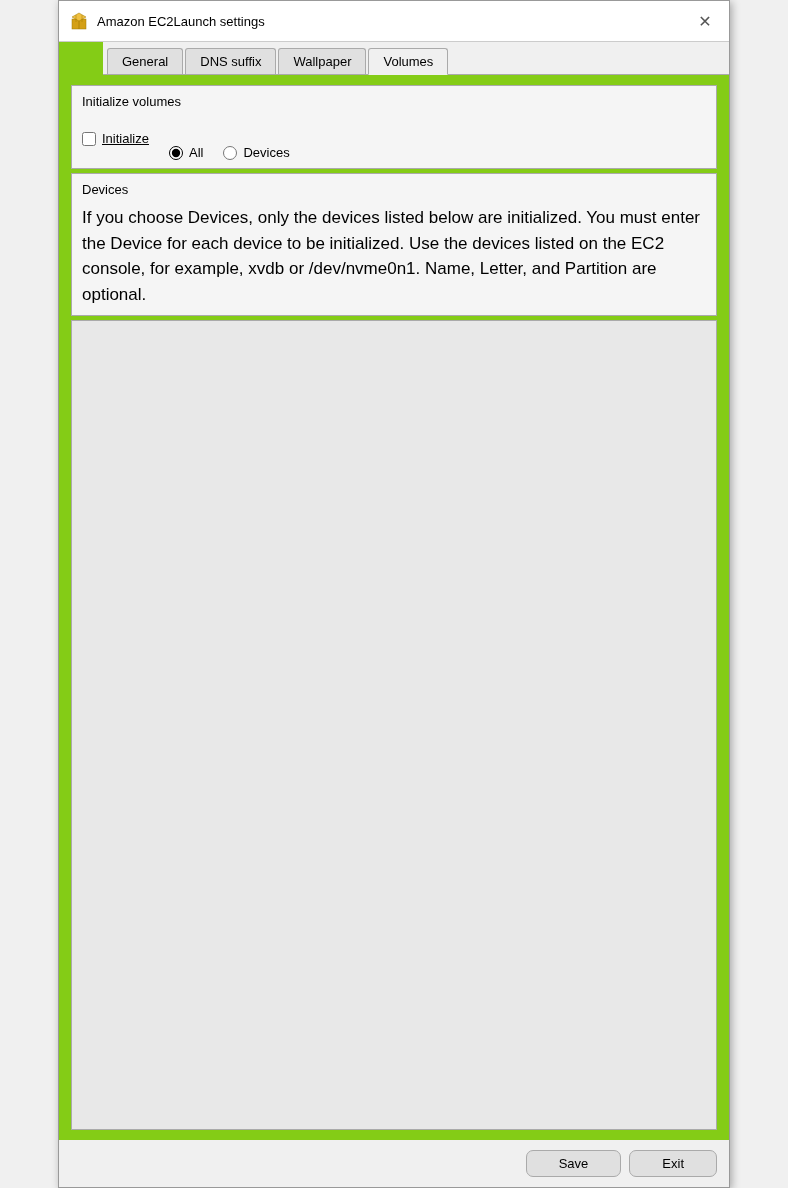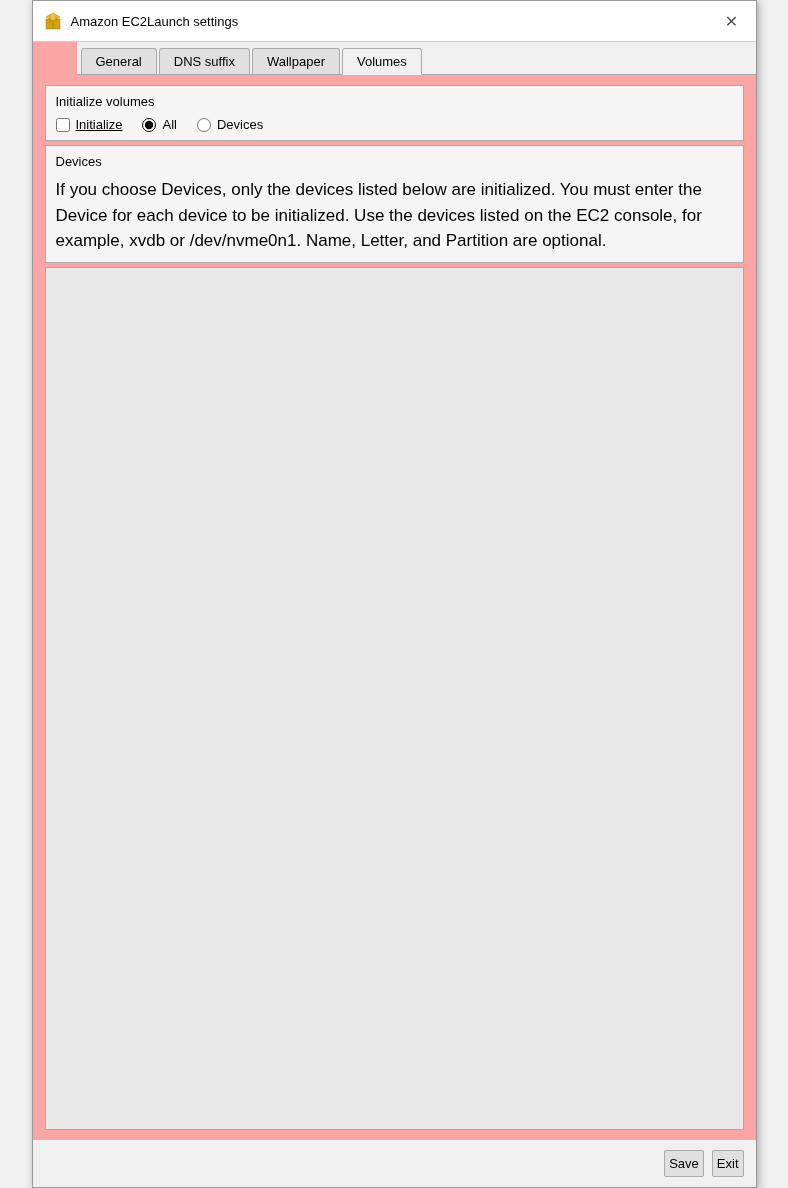--- a/index.html
+++ b/index.html
@@ -12,23 +12,23 @@
 
     body {
       background: #f0f0f0;
       display: flex;
       justify-content: center;
       align-items: flex-start;
       min-height: 100vh;
     }
 
     .window {
-      width: 725px;
+      width: 672px;
       min-height: 1188px;
-      background: #fca5a5;
+      background: #84cc16;
       border: 1px solid #999;
       box-shadow: 2px 2px 8px rgba(0,0,0,0.3);
       display: flex;
       flex-direction: column;
     }
 
     .title-bar {
       background: #ffffff;
       border-bottom: 1px solid #ccc;
       padding: 8px 10px;
@@ -133,20 +133,21 @@
       width: 14px;
       height: 14px;
       margin: 0;
     }
 
     .radio-label {
       display: flex;
       align-items: center;
       gap: 6px;
       cursor: pointer;
+      margin-top: 28px;
     }
 
     .radio-label input[type="radio"] {
       width: 14px;
       height: 14px;
       margin: 0;
       accent-color: #000;
     }
 
     .devices-description {
@@ -189,26 +190,26 @@
 
     .footer {
       display: flex;
       justify-content: flex-end;
       gap: 8px;
       padding: 10px 12px;
       background: #f0f0f0;
     }
 
     .footer-btn {
-      padding: 5px 4px;
+      padding: 5px 32px;
       border: 1px solid #aaa;
       background: #e0e0e0;
       cursor: pointer;
       font-size: 13px;
-      border-radius: 2px;
+      border-radius: 7px;
     }
   </style>
 </head>
 <body>
 
 <div class="window">
 
   <div class="title-bar">
     <div class="title-bar-left">
 

